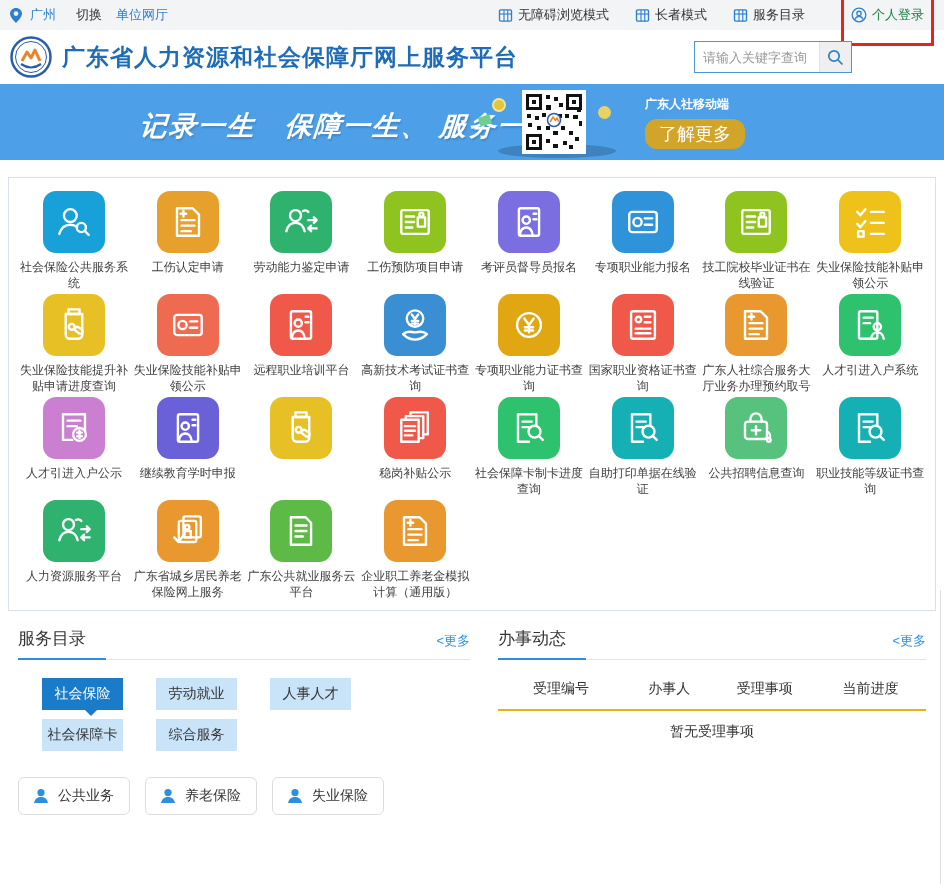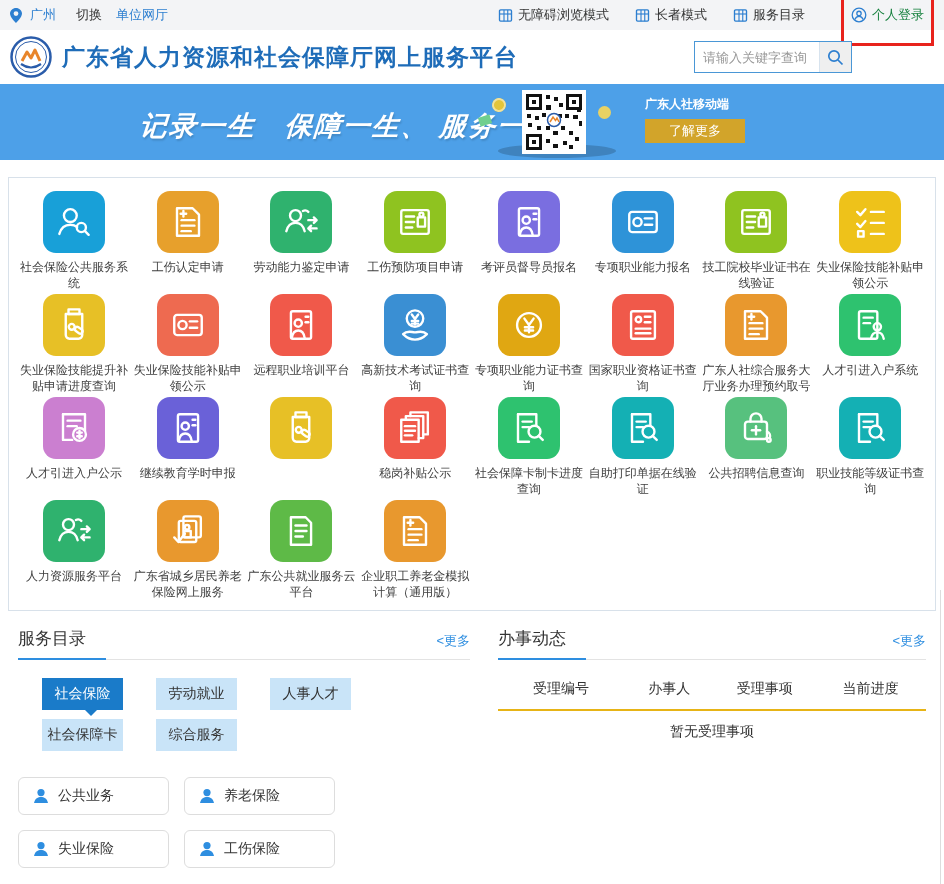--- a/index.html
+++ b/index.html
@@ -26,21 +26,21 @@
   
   .banner { height:76px; background:#4da0e8; position:relative; overflow:visible; }
   .slogan { position:absolute; left:140px; top:24px; color:#fff; font-size:27px; font-weight:bold; font-style:italic; letter-spacing:2px; white-space:nowrap; text-shadow:1px 2px 2px rgba(0,0,0,.15); transform:skewX(-4deg); }
   .qr-shadow { position:absolute; left:498px; top:60px; width:118px; height:14px; background:rgba(0,0,0,.18); border-radius:50%; }
   .qr { position:absolute; left:522px; top:6px; width:64px; height:64px; background:#fff; padding:3px; }
   .deco1 { position:absolute; left:492px; top:14px; width:14px; height:14px; border-radius:50%; background:#e3c53a; box-shadow:0 0 0 2px rgba(255,255,255,.5) inset; transform:rotate(15deg); }
   .deco2 { position:absolute; left:479px; top:32px; width:12px; height:9px; background:#6fcf8e; transform:rotate(-18deg); }
   .deco3 { position:absolute; left:598px; top:22px; width:13px; height:13px; border-radius:50%; background:#e9d264; }
   .mobile { position:absolute; left:645px; top:12px; display:flex; flex-direction:column; gap:6px; }
   .mobile-label { color:#fff; font-size:12px; font-weight:bold; }
-  .mobile-btn { background:#d2a42a; color:#fff; font-size:13px; border:none; border-radius:0; padding:3px 24px; cursor:pointer; width:max-content; }
+  .mobile-btn { background:#d2a42a; color:#fff; font-size:18px; border:none; border-radius:12px; padding:3px 14px; cursor:pointer; width:max-content; }
 
   
   .panel { margin:17px 8px 0; border:1px solid #d8e1ea; background:#fff; padding:13px 8px 10px; }
   .grid { display:grid; grid-template-columns:repeat(8,1fr); row-gap:3px; }
   .item { display:flex; flex-direction:column; align-items:center; text-align:center; cursor:pointer; }
   .item .ic { width:62px; height:62px; border-radius:13px; display:flex; align-items:center; justify-content:center; }
   .item .lb { margin-top:6px; font-size:12px; color:#404040; line-height:16px; width:108px; }
 
   
   .bottom { display:flex; padding:16px 18px 0; gap:28px; }
@@ -50,21 +50,21 @@
   .sec-title { font-size:17px; color:#333; }
   .sec-title::after { content:""; position:absolute; left:0; bottom:-1px; width:88px; height:2px; background:#2e8ee0; }
   .more { color:#2e8ee0; font-size:13px; cursor:pointer; }
 
   .tabs { display:flex; flex-wrap:wrap; gap:9px; width:345px; margin-top:18px; }
   .tab { background:#c9e4f8; color:#333; width:81px; padding:7px 0; text-align:center; border-radius:0; font-size:14px; cursor:pointer;margin-left:24px; }
   .tab.active { background:#1a7bc9; color:#fff; position:relative; }
   .tab.active::after { content:""; position:absolute; left:42px; bottom:-6px; border-left:7px solid transparent; border-right:7px solid transparent; border-top:7px solid #1a7bc9; }
 
   .cats { display:flex; flex-wrap:wrap; gap:15px; margin-top:26px; width:440px; }
-  .cat { display:flex; align-items:center; gap:9px; border:1px solid #ddd; border-radius:6px; background:#fff; padding:9px 14px; width:151px; font-size:14px; color:#333; cursor:pointer; }
+  .cat { display:flex; align-items:center; gap:9px; border:1px solid #ddd; border-radius:6px; background:#fff; padding:9px 14px; width:112px; font-size:14px; color:#333; cursor:pointer; }
 
   .thead { display:flex; margin-top:20px; border-bottom:2px solid #e7b416; padding-bottom:11px; }
   .th { text-align:center; font-size:14px; color:#333; }
   .th:nth-child(1){ flex:1.25; } .th:nth-child(2){ flex:0.9; } .th:nth-child(3){ flex:1; } .th:nth-child(4){ flex:1.1; }
   .empty-row { text-align:center; font-size:14px; color:#333; margin-top:12px; }
 
   .right-line { position:absolute; top:590px; right:3px; bottom:0; width:1px; background:#ddd; }
 </style>
 </head>
 <body>
@@ -586,29 +586,20 @@
         </div>
         <div class="cat">
           <span style="display:flex;">
             <svg width="16" height="16" viewBox="0 0 16 16">
               <circle cx="8" cy="4.6" r="3.6" fill="#2e8ee0"></circle>
               <path d="M1 15c1-4.6 4-6 7-6s6 1.4 7 6z" fill="#2e8ee0"></path>
             </svg>
           </span>
           <span>失业保险</span>
         </div>
-        <div class="cat">
-          <span style="display:flex;">
-            <svg width="16" height="16" viewBox="0 0 16 16">
-              <circle cx="8" cy="4.6" r="3.6" fill="#2e8ee0"></circle>
-              <path d="M1 15c1-4.6 4-6 7-6s6 1.4 7 6z" fill="#2e8ee0"></path>
-            </svg>
-          </span>
-          <span>工伤保险</span>
-        </div>
       </div>
   </div>
 
   <div class="col-right">
     <div class="sec-head">
       <span class="sec-title">办事动态</span>
       <span class="more">&lt;更多</span>
     </div>
     <div class="thead" id="activity-columns">
         <span class="th">受理编号</span>

